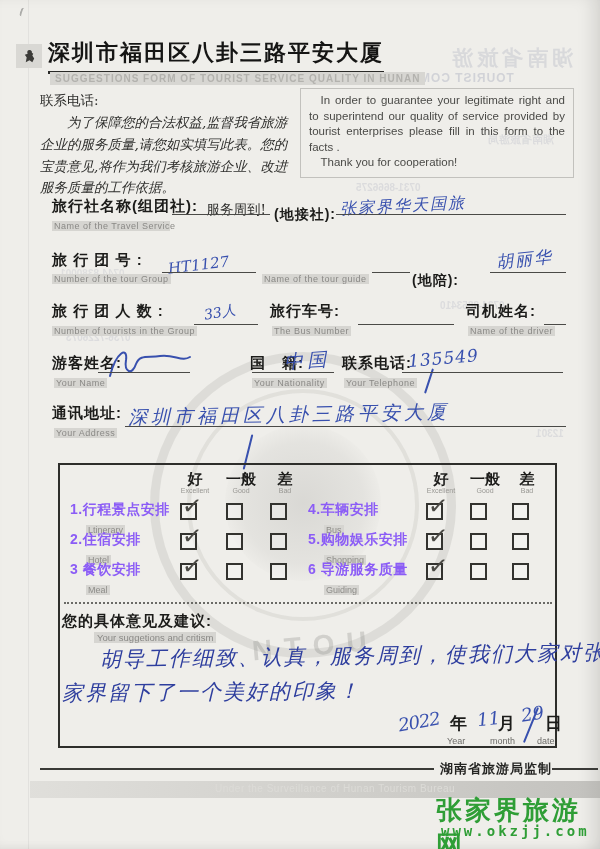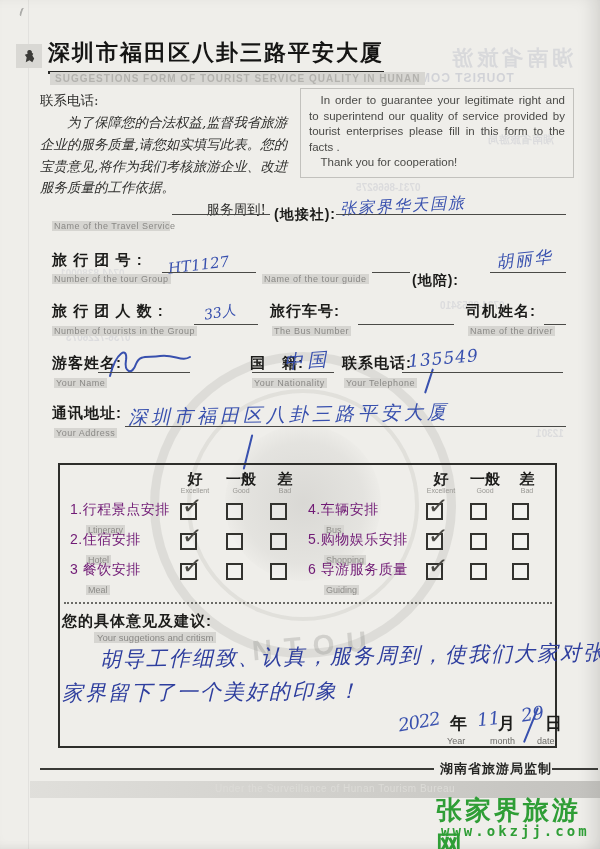--- a/index.html
+++ b/index.html
@@ -48,21 +48,21 @@
   .hw { position:absolute; color:#3850ae; font-family:"DejaVu Serif", serif; font-style:italic; white-space:nowrap; }
   .penslash { position:absolute; width:2px; background:#3850ae; border-radius:2px; }
 
   
   .rbox { position:absolute; left:58px; top:463px; width:499px; height:285px; border:2px solid #2e2e2b; }
   .dotline { position:absolute; left:4px; top:137px; width:488px; border-bottom:2px dotted #6a6a66; }
   .scell { position:absolute; width:46px; text-align:center; }
   .scell .cn { font-weight:bold; font-size:15px; color:#1c1c1a; }
   .scell .en { font-size:7px; color:#989793; margin-top:-2px; }
   .ritem { position:absolute; white-space:nowrap; }
-  .ritem .ricn { font-weight:normal; font-size:14px; color:#701a75; letter-spacing:0.5px; }
+  .ritem .ricn { font-weight:bold; font-size:14px; color:#8b5cf6; letter-spacing:0.5px; }
   .ritem .rien { display:inline-block; margin-left:16px; font-size:9px; color:#8e8d89; background:#d6d5d1; padding:0 2px; }
   .cbox { position:absolute; width:17px; height:17px; border:2px solid #33332f; background:rgba(250,250,248,0.35); }
   .cbox .tick { display:none; }
   .cbox.checked .tick { display:block; position:absolute; left:0; top:-13px; font-size:24px; font-weight:bold; color:#4a4944; transform:rotate(6deg); font-family:"DejaVu Sans", sans-serif; }
 
   
   .sg-cn { position:absolute; left:62px; top:612px; font-weight:bold; font-size:15px; color:#1c1c1a; letter-spacing:1px; }
   .sg-en { position:absolute; left:94px; top:632px; background:#d6d5d1; color:#8a8986; font-size:9.5px; padding:0 3px; }
   .sg-hw1 { left:100px; top:642px; font-size:21px; letter-spacing:2px; color:#2e3e9e; transform:rotate(-0.8deg); }
   .sg-hw2 { left:62px; top:678px; font-size:21px; letter-spacing:2px; color:#2e3e9e; transform:rotate(-0.5deg); }
@@ -113,20 +113,21 @@
     <div>联系电话:</div>
     <div class="body">为了保障您的合法权益,监督我省旅游企业的服务质量,请您如实填写此表。您的宝贵意见,将作为我们考核旅游企业、改进服务质量的工作依据。</div>
     <div class="closing">服务周到!</div>
   </div>
 
   <div class="intro-en">
     <p class="indent">In order to guarantee your legitimate right and to superintend our quality of service provided by tourist enterprises please fill in this form to the facts .</p>
     <p class="indent">Thank you for cooperation!</p>
   </div>
 
+  <div class="lbl" style="left:52px;top:197px">旅行社名称(组团社):</div>
   <div class="sub" style="left:52px;top:221px;width:118px">Name of the Travel Service</div>
   <div class="uline" style="left:172px;top:214px;width:98px"></div>
   <div class="lbl small" style="left:274px;top:206px">(地接社):</div>
   <div class="hw" style="left:340px;top:196px;font-size:16px;letter-spacing:2px;transform:rotate(-3deg)">张家界华天国旅</div>
   <div class="uline" style="left:336px;top:214px;width:230px"></div>
 
   <div class="lbl" style="left:52px;top:251px">旅 行 团 号 :</div>
   <div class="sub" style="left:52px;top:274px">Number of the tour Group</div>
   <div class="hw" style="left:168px;top:256px;font-size:15px;transform:rotate(-7deg)">HT1127</div>
   <div class="uline" style="left:162px;top:272px;width:94px"></div>

